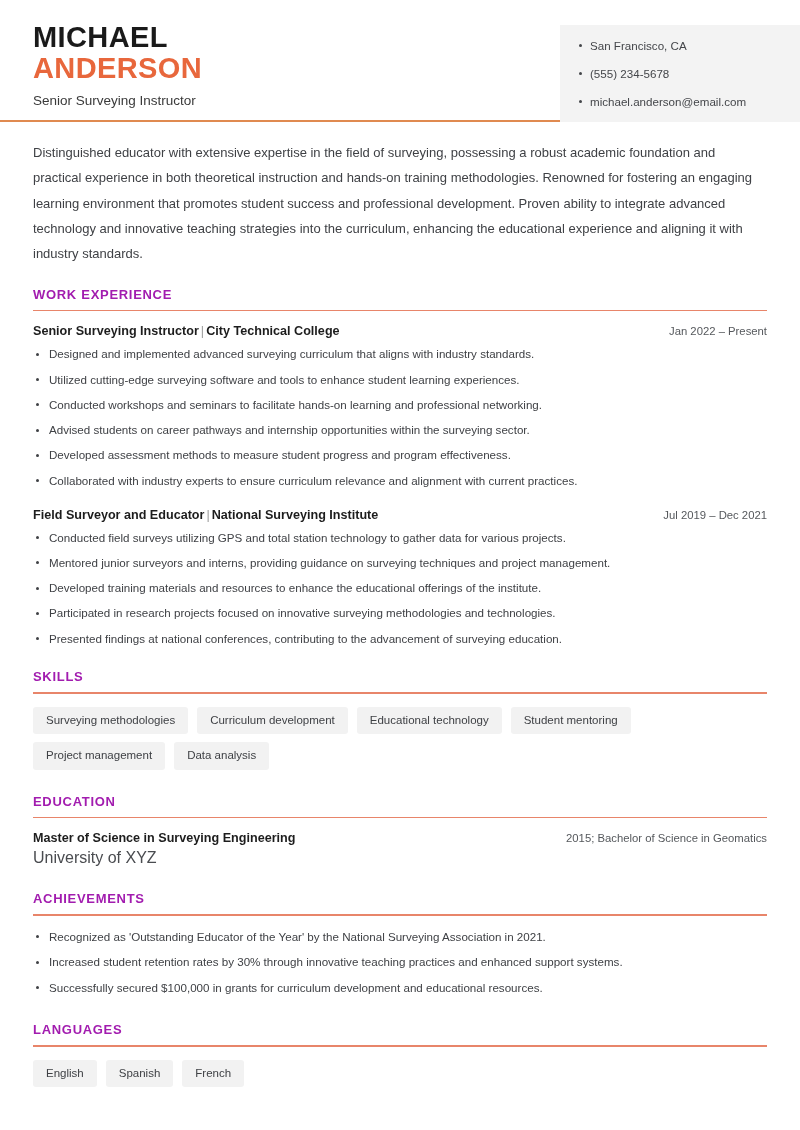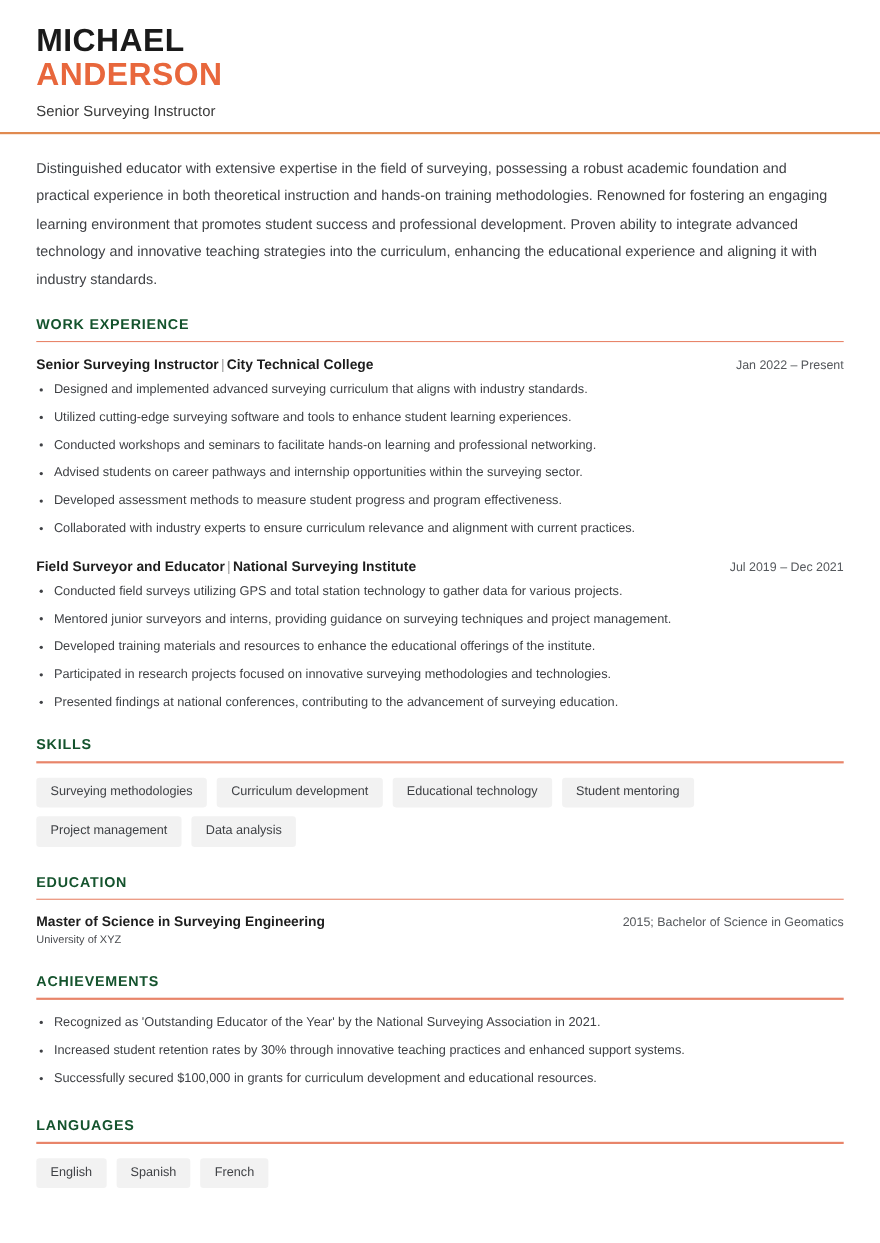--- a/index.html
+++ b/index.html
@@ -95,21 +95,21 @@
     line-height: 1.95;
     color: #3f4145;
     padding-top: 18px;
     padding-bottom: 6px;
     text-align: left;
   }
 
   .section { margin-top: 14px; }
 
   .section-title {
-    color: #14532d;
+    color: #a21caf;
     font-size: 13px;
     font-weight: bold;
     letter-spacing: 0.7px;
     text-transform: uppercase;
     margin-bottom: 8px;
   }
   .section-rule {
     height: 1.5px;
     background: #f2b5a0;
     width: 100%;
@@ -136,21 +136,21 @@
     font-weight: normal;
     padding: 0 2px;
   }
   .entry-date {
     font-size: 11.3px;
     color: #55585c;
     white-space: nowrap;
     padding-left: 14px;
   }
   .entry-sub {
-    font-size: 10px;
+    font-size: 16px;
     color: #4a4c50;
     margin-top: -3px;
   }
 
   ul.bullets {
     list-style: none;
     margin: 0;
     padding: 0;
   }
   ul.bullets li {
@@ -197,20 +197,25 @@
 </head>
 <body>
 
 <div class="page">
 
   <div class="header">
     <div class="identity">
       <div class="name-line name-first">MICHAEL</div>
       <div class="name-line name-last">ANDERSON</div>
       <div class="job-title">Senior Surveying Instructor</div>
+    </div>
+    <div class="contact-box">
+      <div class="contact-item">San Francisco, CA</div>
+      <div class="contact-item">(555) 234-5678</div>
+      <div class="contact-item">michael.anderson@email.com</div>
     </div>
   </div>
   <div class="header-rule"></div>
 
   <div class="content">
 
     <div class="summary">Distinguished educator with extensive expertise in the field of surveying, possessing a robust academic foundation and practical experience in both theoretical instruction and hands-on training methodologies. Renowned for fostering an engaging learning environment that promotes student success and professional development. Proven ability to integrate advanced technology and innovative teaching strategies into the curriculum, enhancing the educational experience and aligning it with industry standards.</div>
 
     <div class="section">
       <div class="section-title">WORK EXPERIENCE</div>

